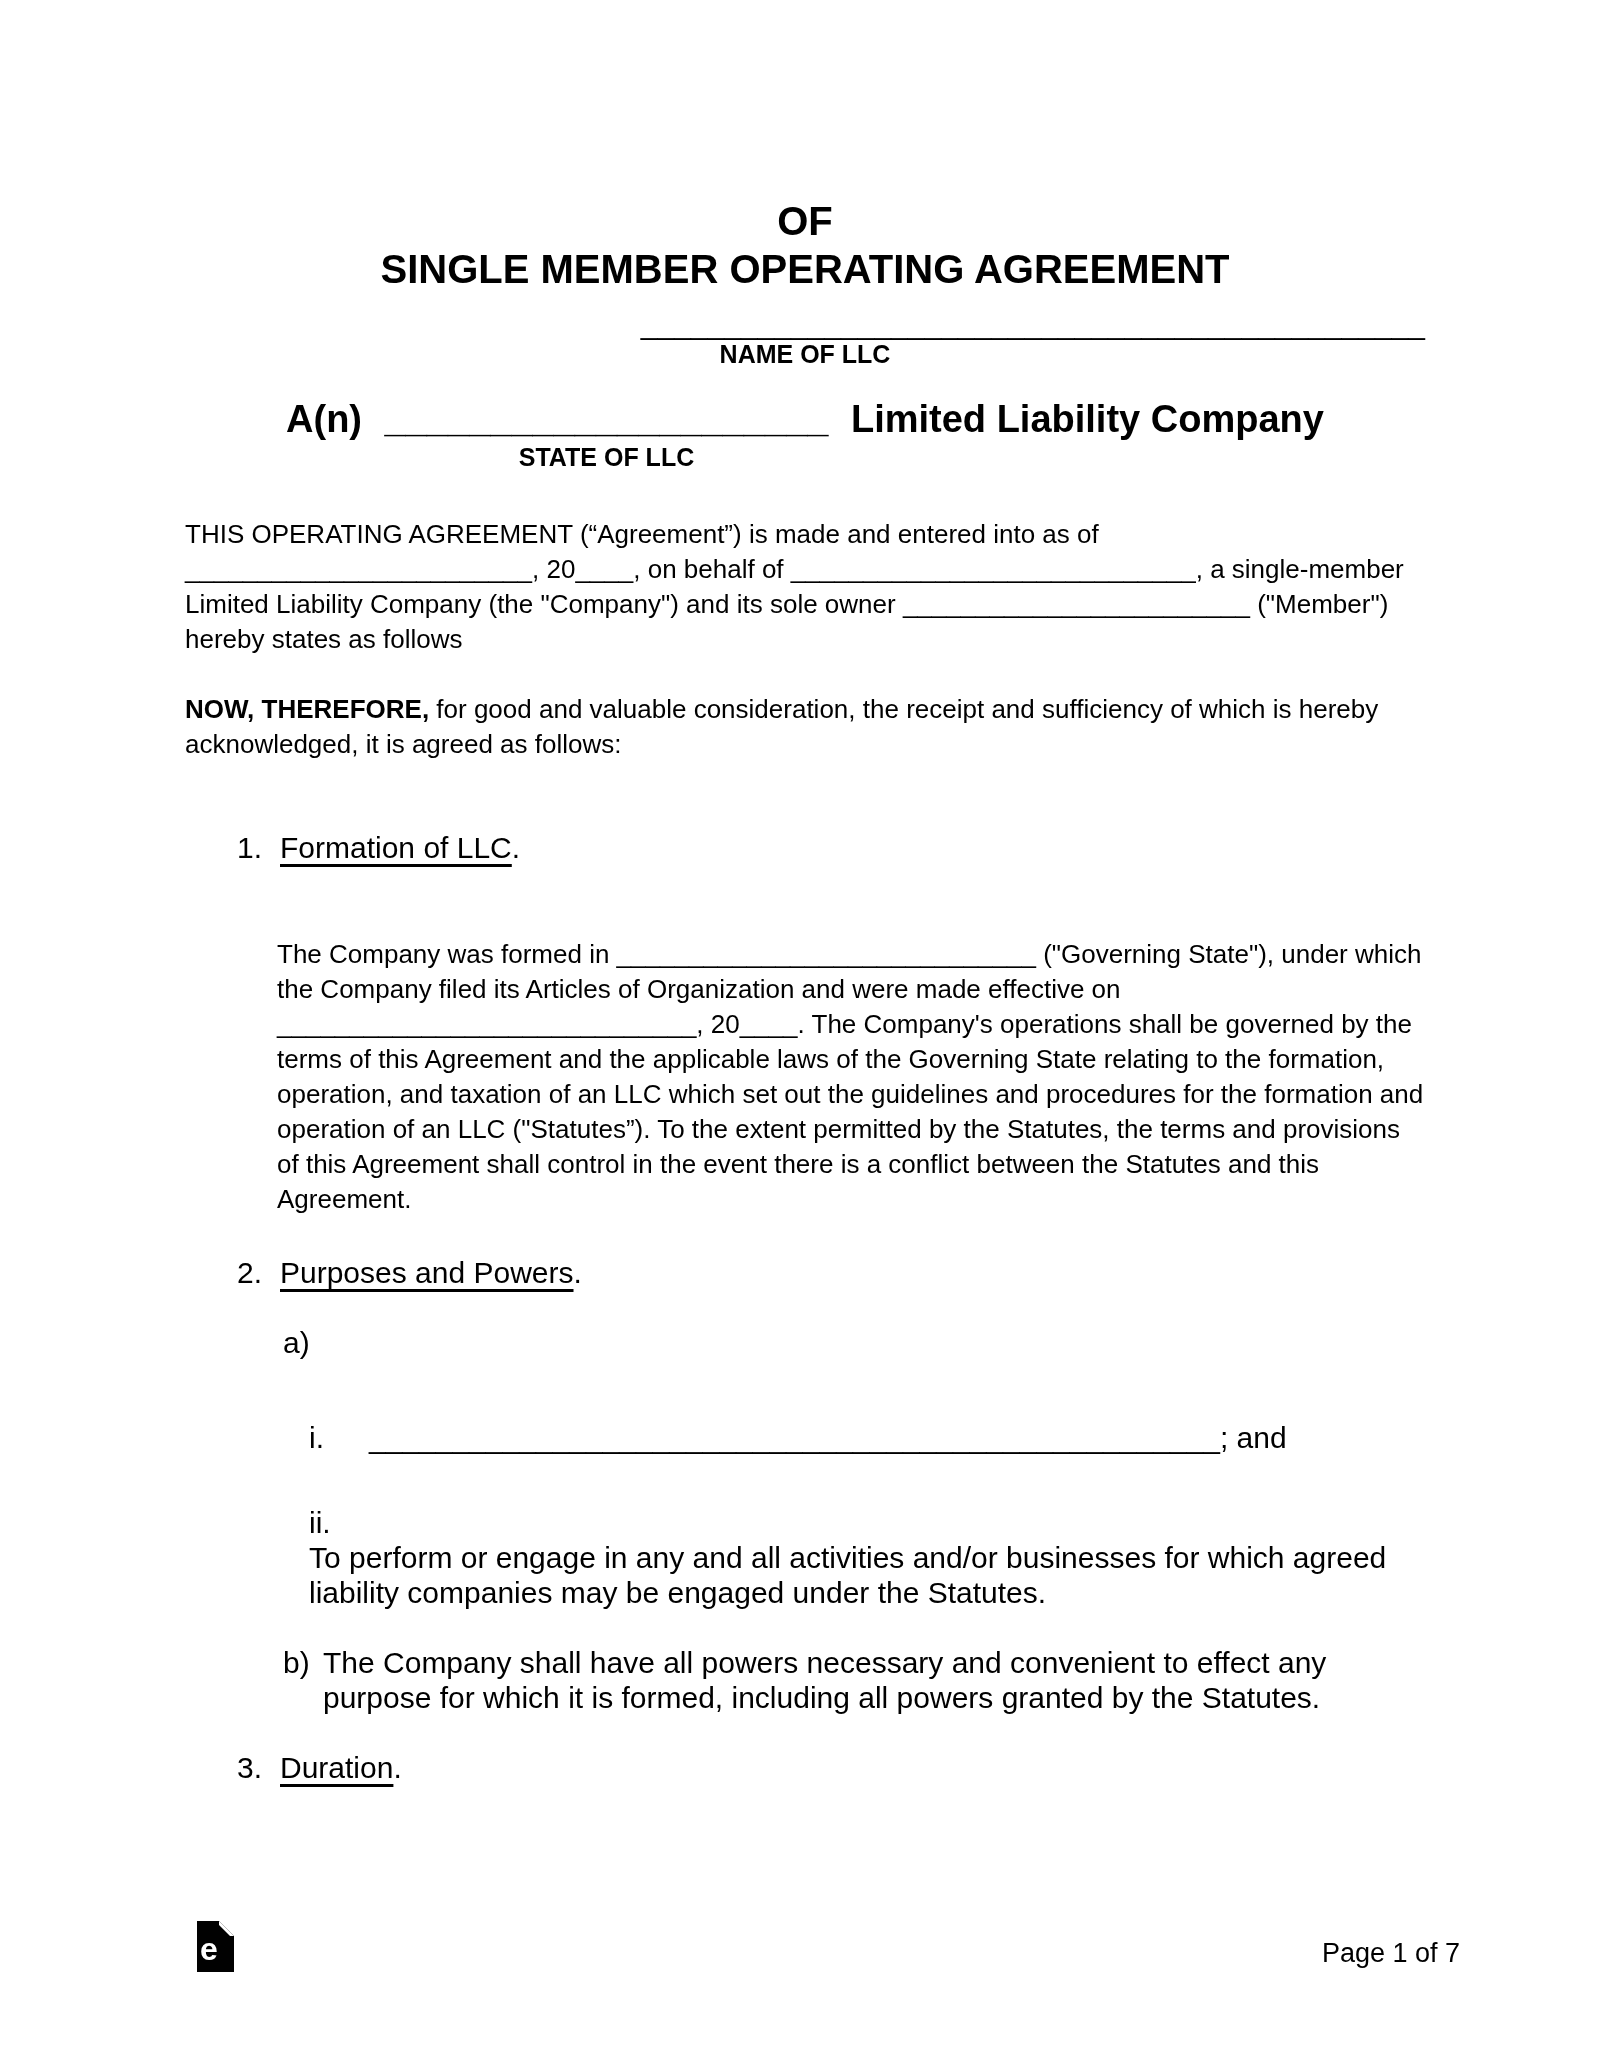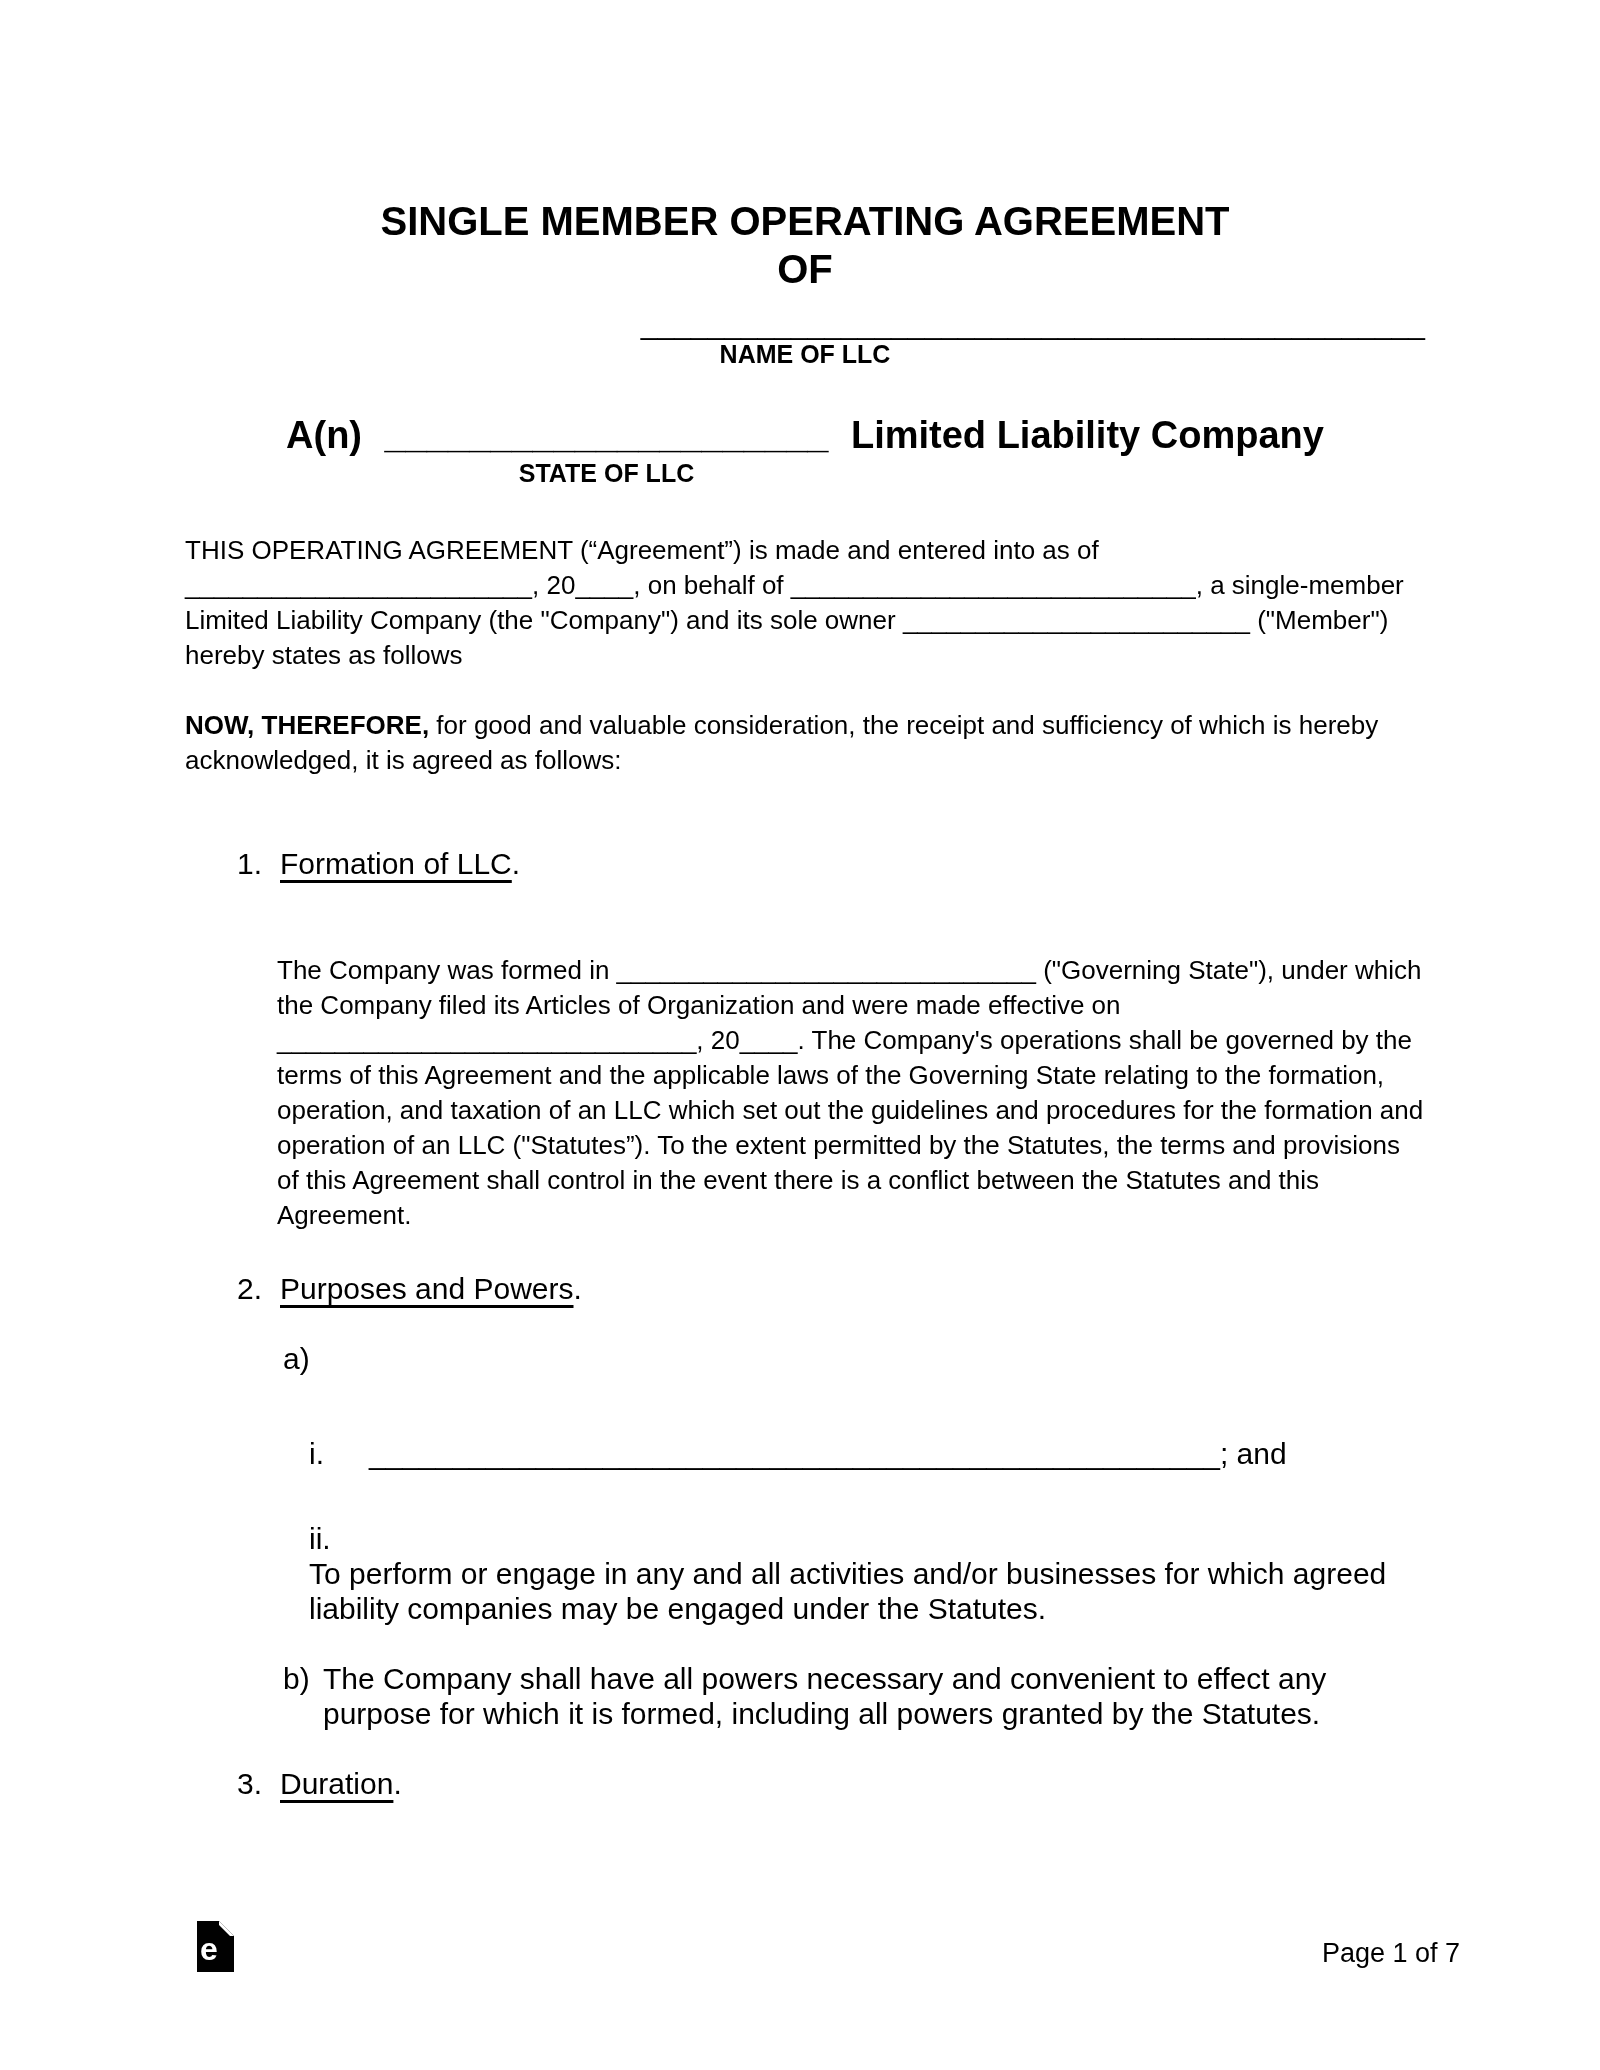--- a/index.html
+++ b/index.html
@@ -8,21 +8,21 @@
     font-family:"Liberation Sans","DejaVu Sans",sans-serif; color:#000;
     overflow:hidden;
   }
   .content { position:absolute; left:185px; top:197px; width:1240px; }
 
   .doc-title { text-align:center; font-weight:bold; font-size:40px; line-height:48px; }
 
   .name-blank { text-align:right; font-size:30px; line-height:34px; margin-top:14px; white-space:nowrap; }
   .name-caption { text-align:center; font-size:25px; line-height:27px; font-weight:bold; }
 
-  .subtitle { text-align:center; font-size:38px; font-weight:bold; line-height:46px; margin-top:44px; white-space:nowrap; }
+  .subtitle { text-align:center; font-size:38px; font-weight:bold; line-height:46px; margin-top:28px; white-space:nowrap; }
   .blank-wrap { position:relative; display:inline-block; margin:0 12px; }
   .sub-caption { position:absolute; top:100%; left:0; width:100%; text-align:center;
                  font-size:25px; line-height:26px; font-weight:bold; margin-top:2px; }
 
   .body-p { font-size:26px; line-height:35px; margin:0; }
   .intro1 { margin-top:75px; }
   .intro2 { margin-top:35px; }
 
   .li { display:flex; font-size:30px; line-height:35px; }
   .num { flex:none; }
@@ -44,22 +44,22 @@
   .footer-logo { position:absolute; left:197px; top:1921px; width:37px; height:51px; }
   .footer-page { position:absolute; right:140px; top:1939px; font-size:27px; line-height:28px; }
 </style>
 </head>
 <body>
 
 <div class="doc">
   <div class="content">
 
     <div class="doc-title">
+      <div>OF</div>
       <div>SINGLE MEMBER OPERATING AGREEMENT</div>
-      <div>OF</div>
     </div>
 
     <div class="name-blank">_______________________________________________</div>
     <div class="name-caption">NAME OF LLC</div>
 
     <div class="subtitle">
       <span>A(n)</span>
       <span class="blank-wrap">
         <span>_____________________</span>
         <span class="sub-caption">STATE OF LLC</span>

